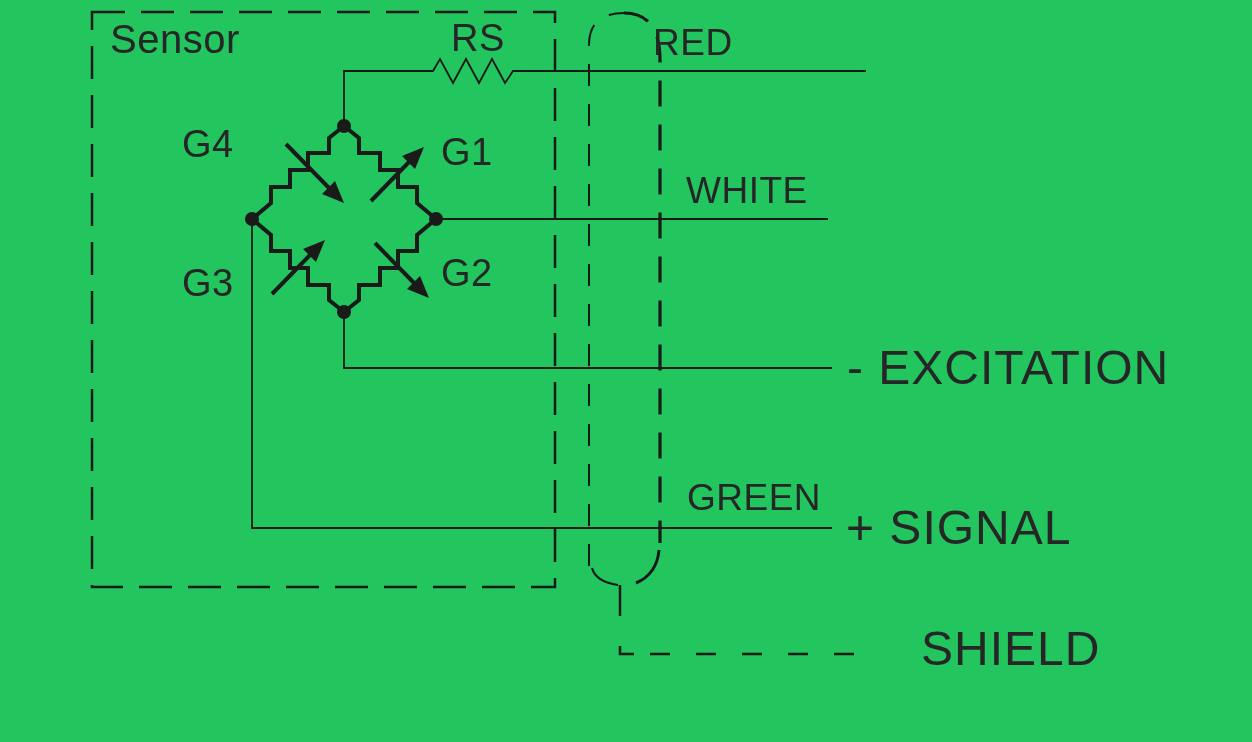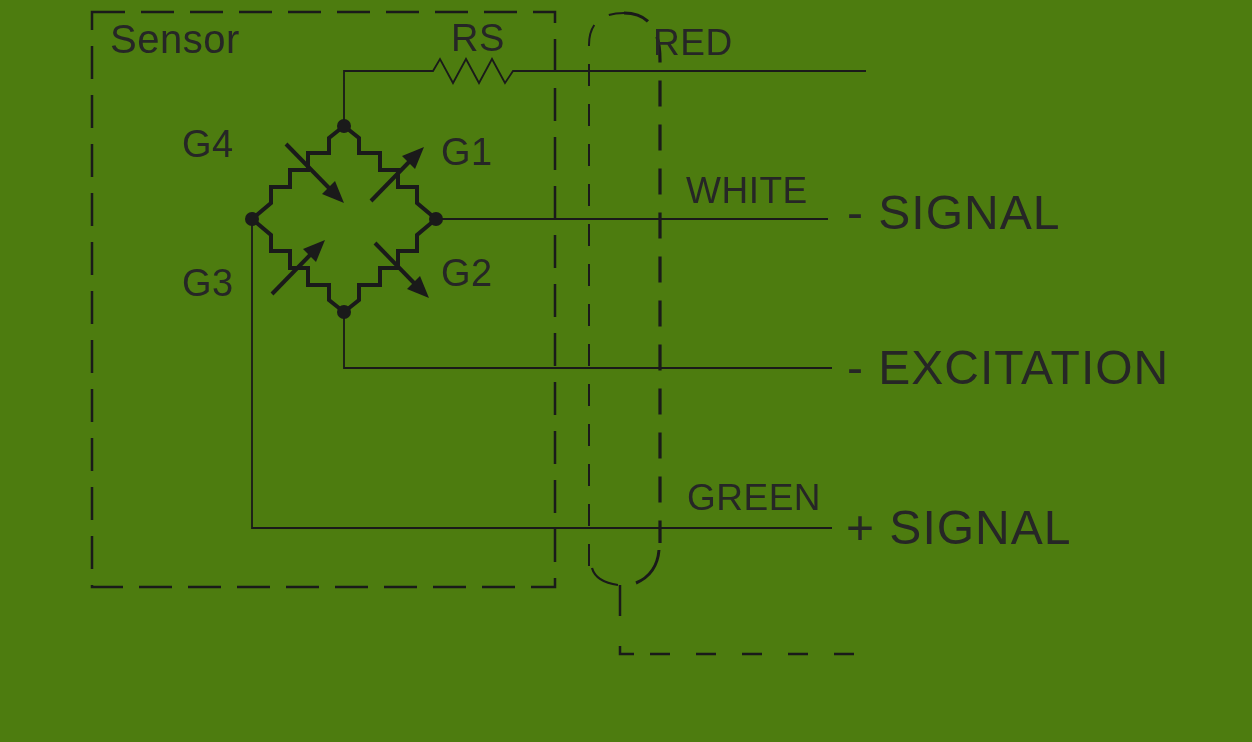--- a/index.html
+++ b/index.html
@@ -1,16 +1,16 @@
 <!DOCTYPE html>
 <html><head>
 <meta charset="utf-8">
 <style>
   html,body{margin:0;padding:0;background:#ffffff;}
-  #stage{position:relative;width:1252px;height:742px;background:#4d7c0f;overflow:hidden;
+  #stage{position:relative;width:1252px;height:742px;background:#22c55e;overflow:hidden;
          font-family:"Liberation Sans", sans-serif;}
   #stage svg{position:absolute;left:0;top:0;}
   .lbl{position:absolute;white-space:nowrap;line-height:1;color:#262626;
        font-weight:300;letter-spacing:0.5px;}
   .s40{font-size:40px;}
   .s38{font-size:38px;}
   .s37{font-size:37px;}
   .s48{font-size:48px;letter-spacing:1px;}
 </style>
 </head>
@@ -82,17 +82,17 @@
 
   <div class="lbl s38" style="left:182px;top:125px">G4</div>
   <div class="lbl s38" style="left:441px;top:133px">G1</div>
   <div class="lbl s38" style="left:182px;top:264px">G3</div>
   <div class="lbl s38" style="left:441px;top:254px">G2</div>
 
   <div class="lbl s37" style="left:653px;top:24px">RED</div>
   <div class="lbl s37" style="left:686px;top:172px">WHITE</div>
   <div class="lbl s37" style="left:687px;top:479px">GREEN</div>
 
-  <div class="lbl s48" style="left:847px;top:189px">- SIGNAL</div>
   <div class="lbl s48" style="left:847px;top:344px">- EXCITATION</div>
   <div class="lbl s48" style="left:846px;top:504px">+ SIGNAL</div>
+  <div class="lbl s48" style="left:921px;top:625px">SHIELD</div>
 
 </div>
 
 </body></html>

